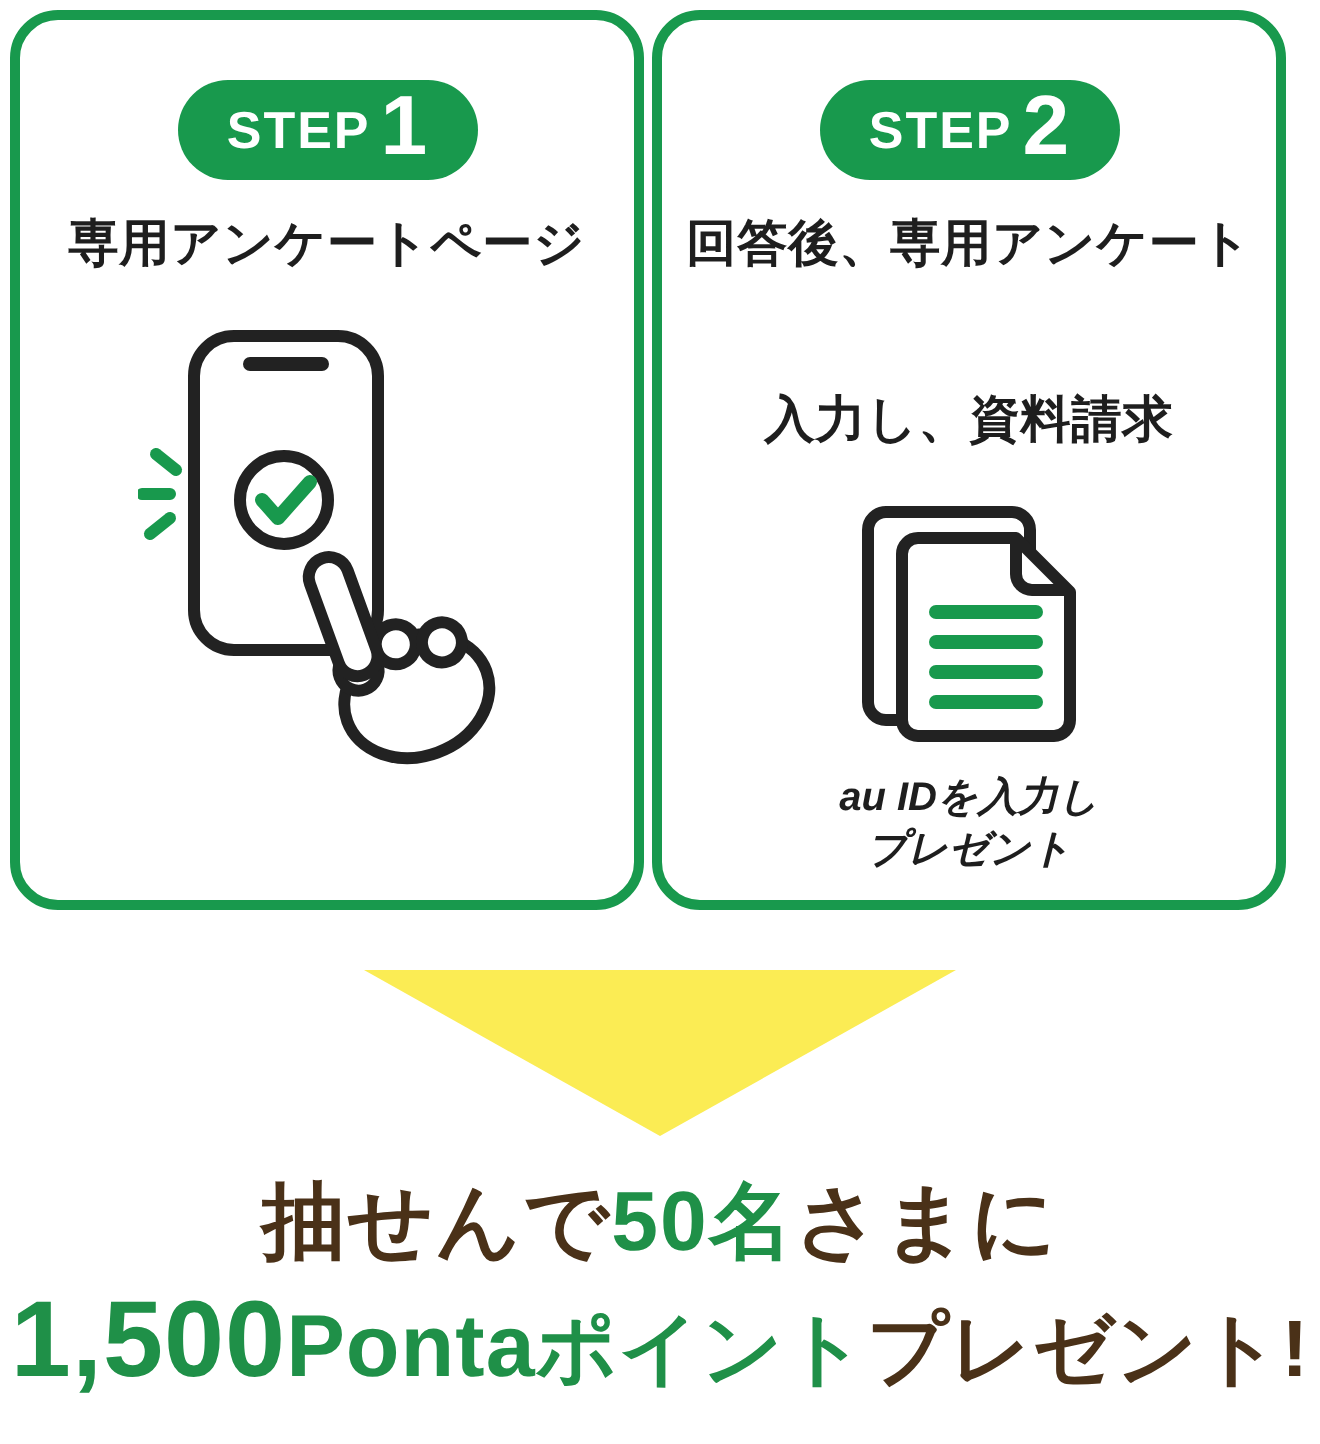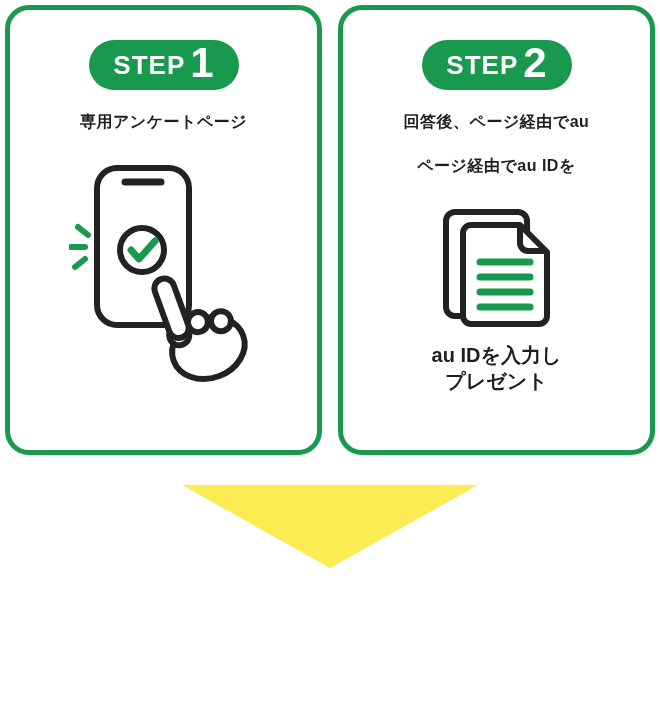--- a/index.html
+++ b/index.html
@@ -13,21 +13,21 @@
     width: 660px;
     height: 722px;
     background: #ffffff;
     overflow: hidden;
   }
   .cards {
     position: absolute;
     top: 5px;
     left: 5px;
     display: flex;
-    gap: 16px;
+    gap: 4px;
   }
   .card {
     width: 317px;
     height: 450px;
     background: #ffffff;
     border: 5px solid #18994d;
     border-radius: 24px;
     display: flex;
     flex-direction: column;
     align-items: center;
@@ -52,37 +52,38 @@
   }
   .badge-num {
     font-size: 42px;
     line-height: 1;
     margin-left: 5px;
     position: relative;
     top: -2px;
   }
   .card-text {
     margin-top: 10px;
-    font-size: 16px;
+    font-size: 25px;
     font-weight: 700;
     color: #1e1e1e;
     text-align: center;
     line-height: 44px;
     letter-spacing: 0.5px;
     white-space: nowrap;
   }
   .phone-illustration { margin-top: 6px; }
   .doc-illustration { margin-top: 20px; }
   .doc-caption {
     margin-top: 12px;
     font-size: 20px;
     font-weight: 700;
     color: #1e1e1e;
     text-align: center;
     line-height: 26px;
+    font-style: italic;
   }
   .down-arrow {
     position: absolute;
     left: 182px;
     top: 485px;
     width: 0;
     height: 0;
     border-left: 148px solid transparent;
     border-right: 148px solid transparent;
     border-top: 83px solid #fbec54;
@@ -142,22 +143,23 @@
         </g>
       </svg>
     </section>
 
     <section class="card">
       <div class="badge">
         <span class="badge-step">STEP</span>
         <span class="badge-num">2</span>
       </div>
       <p class="card-text">
-        <span>回答後、ページ経由でau</span><br>
-        <span>ページ経由でau IDを</span><br>
+        <span>回答後、専用アンケート</span><br>
+        <br>
+        <span>入力し、資料請求</span>
       </p>
       <svg class="doc-illustration" width="110" height="122" viewBox="0 0 110 122" fill="none" xmlns="http://www.w3.org/2000/svg">
 
         <rect x="4" y="4" width="81" height="104" rx="9" fill="#ffffff" stroke="#222222" stroke-width="6"></rect>
 
         <path d="M29,17 h49 l27,27 v64 a8,8 0 0 1 -8,8 h-68 a8,8 0 0 1 -8,-8 v-83 a8,8 0 0 1 8,-8 z" fill="#ffffff" stroke="#222222" stroke-width="6" stroke-linejoin="round"></path>
         <path d="M78,18 v17 a8,8 0 0 0 8,8 h17" fill="none" stroke="#222222" stroke-width="6"></path>
 
         <g stroke="#18994d" stroke-width="7" stroke-linecap="round">
           <line x1="38" y1="54" x2="88" y2="54"></line>
@@ -169,14 +171,22 @@
       <p class="doc-caption">
         <span>au IDを入力し</span><br>
         <span>プレゼント</span>
       </p>
     </section>
 
   </div>
 
   <div class="down-arrow"></div>
 
+  <h2 class="prize">
+    <div class="prize-line1">
+      <span class="seg-brown">抽せんで</span><span class="seg-green">50名</span><span class="seg-brown">さまに</span>
+    </div>
+    <div class="prize-line2">
+      <span class="seg-green seg-number-big">1,500</span><span class="seg-green seg-latin">Ponta</span><span class="seg-green">ポイント</span><span class="seg-brown">プレゼント!</span>
+    </div>
+  </h2>
 
 </div>
 
 </body></html>

